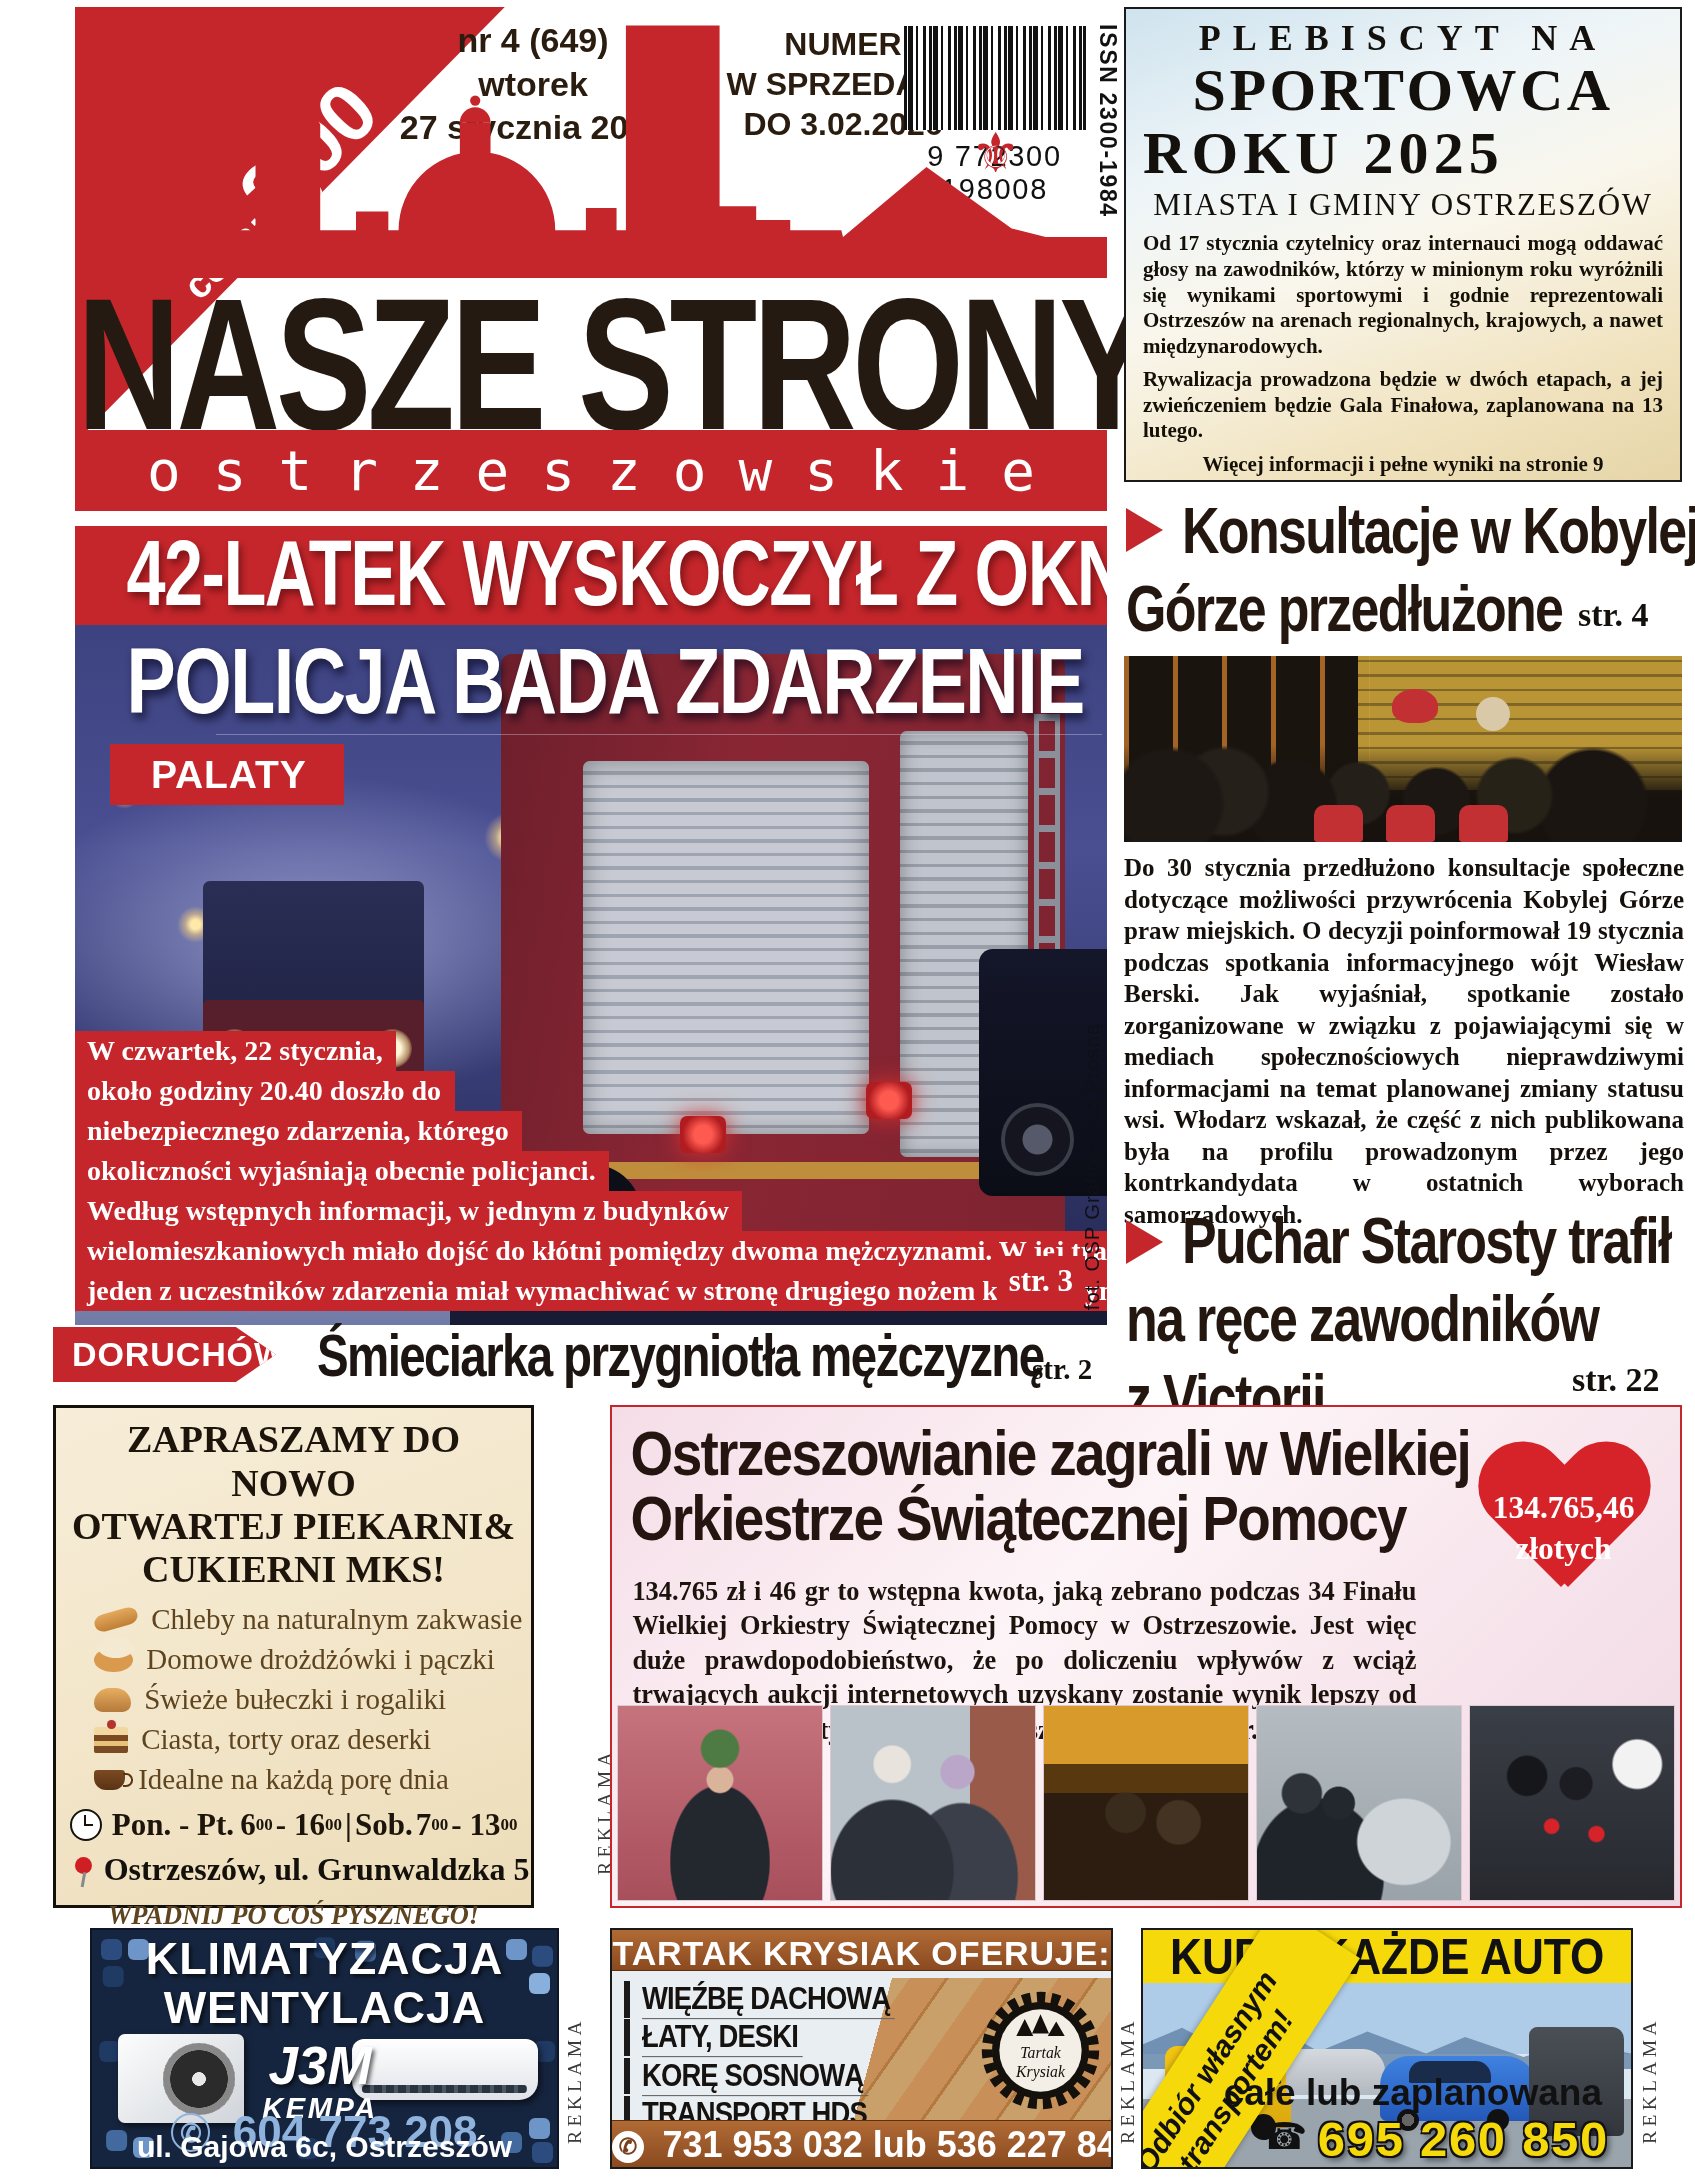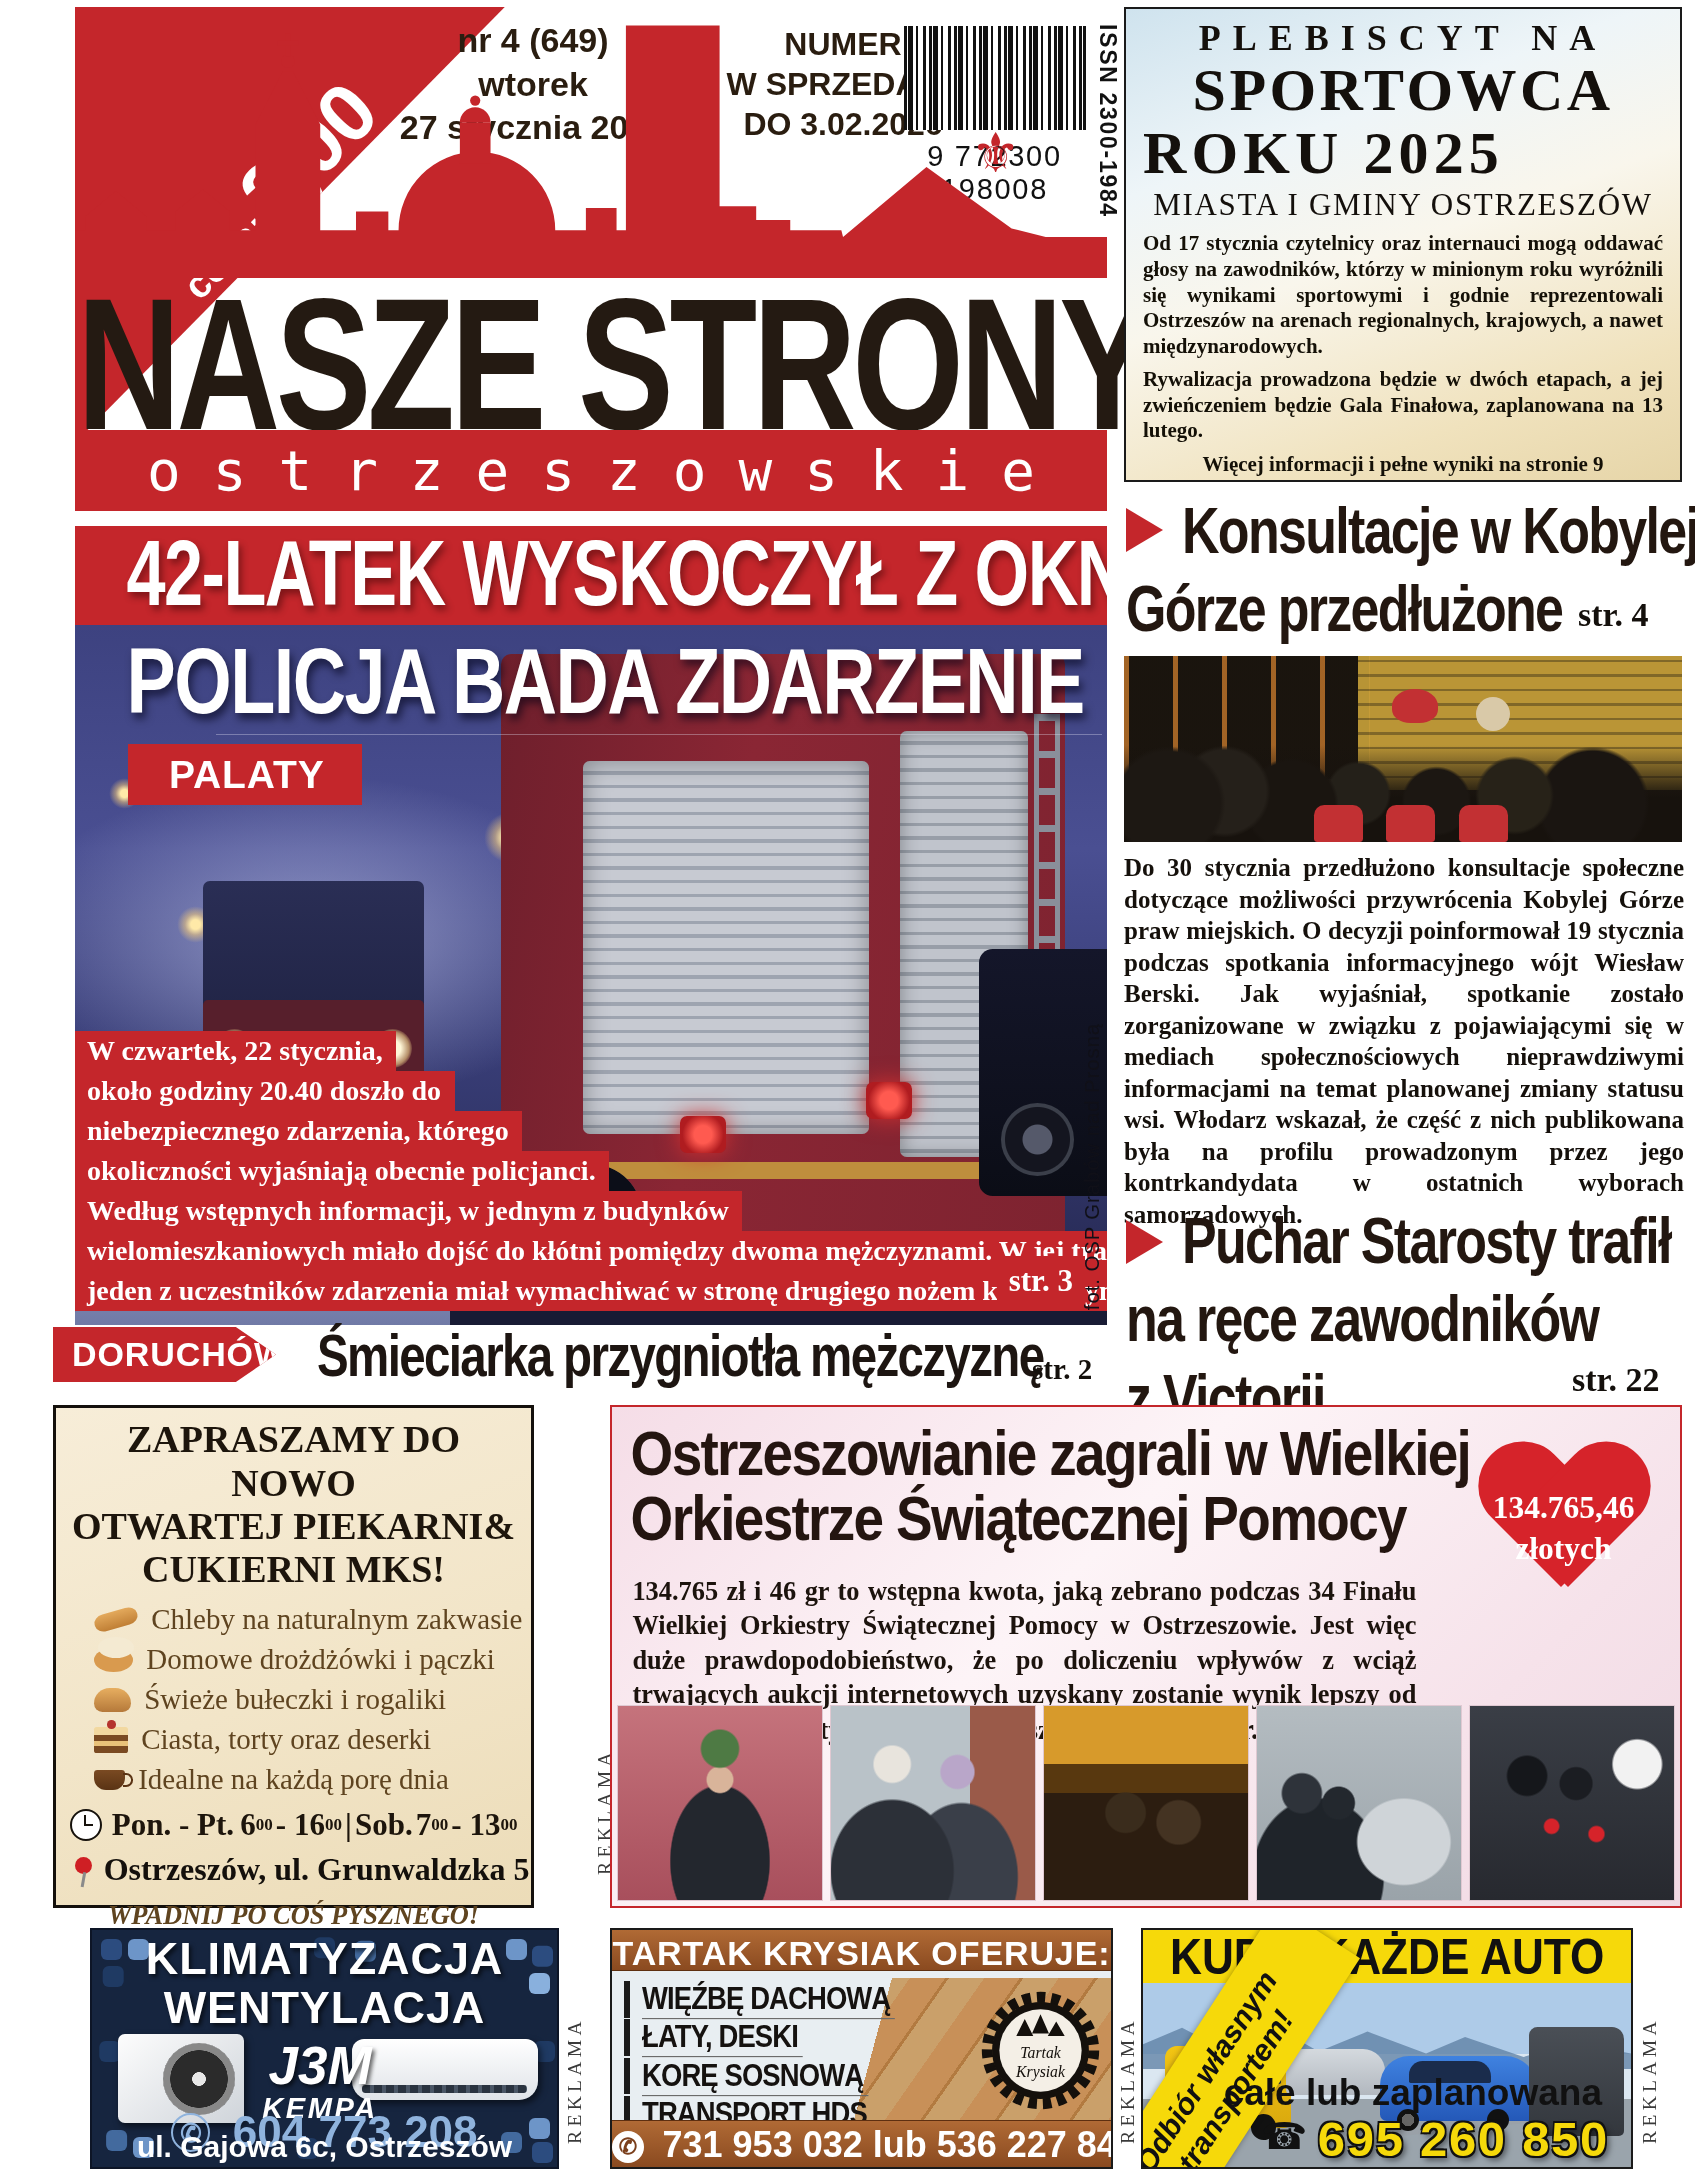--- a/index.html
+++ b/index.html
@@ -100,21 +100,21 @@
     background:linear-gradient(180deg,#14162a,#0b0d16); border-radius:13.6px 0 0 13.6px; }
   .p1-car .wh { position:absolute; left:22px; bottom:20.4px; width:73px; height:73px; border-radius:50%;
     background:radial-gradient(circle,#55596a 0 28%,#14151f 30% 62%,#3b3f4a 64%); }
   .p1-snow { position:absolute; left:0; bottom:0; width:375px; height:128px;
     background:linear-gradient(180deg,#99a2c4,#707aa6); border-radius:70% 40% 0 0/100% 70% 0 0; }
   .p1-road { position:absolute; left:324px; bottom:0; width:100%; height:81px; background:#181b34; }
   .sub-headline { position:absolute; left:0; top:8.5px; width:100%; text-align:center; color:#fff;
     font-size:82px; font-weight:bold; white-space:nowrap; letter-spacing:-1.7px;
     transform:scale(0.9,1.14); text-shadow:3.4px 5.1px 8.5px rgba(0,0,20,0.6); }
   .sub-underline { position:absolute; left:141px; top:109px; width:886px; border-bottom:1.7px solid rgba(230,230,245,0.35); }
-  .palaty { position:absolute; left:53px; top:119px; width:234px; height:61px; background:#c4262b;
+  .palaty { position:absolute; left:35px; top:119px; width:234px; height:61px; background:#c4262b;
     color:#fff; font-size:39px; font-weight:bold; line-height:61px; padding-left:41px; letter-spacing:0.9px; }
   .caption { position:absolute; left:0; bottom:13.6px; }
   .caption div { display:table; background:#c4262b; color:#fff; font-family:"Liberation Serif",serif;
     font-weight:bold; font-size:28px; line-height:1.0; padding:6px 13.6px 6px 12px; white-space:nowrap; }
   .str3 { position:absolute; right:22px; bottom:19px; background:#c4262b; color:#fff;
     font-family:"Liberation Serif",serif; font-weight:bold; font-size:31px; padding:6.8px 12px; }
   .credit { position:absolute; right:3.4px; bottom:15.3px; writing-mode:vertical-rl; transform:rotate(180deg);
     font-size:20.4px; color:#101018; letter-spacing:0.9px; }
 
   

